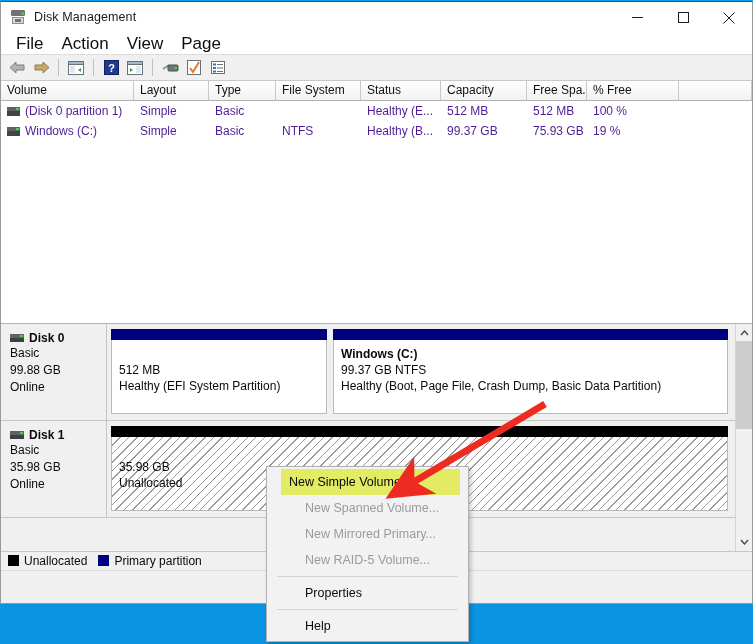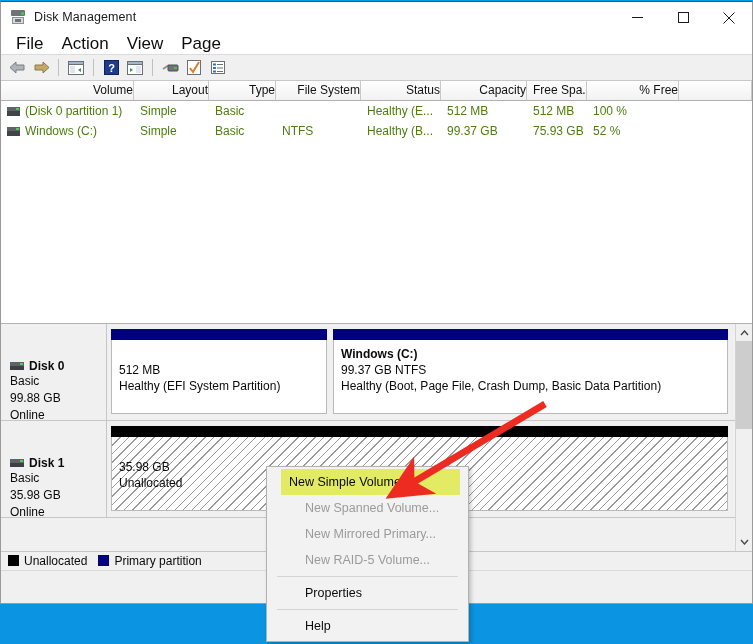--- a/index.html
+++ b/index.html
@@ -55,42 +55,42 @@
     padding-left: 5px; gap: 2px; flex: 0 0 auto;
     border-bottom: 1px solid #c8c8c8;
   }
   .tb { width: 22px; height: 22px; display: flex; align-items: center; justify-content: center; }
   .tb-sep { width: 1px; height: 17px; background: #c0c0c0; margin: 0 4px; }
   
   #vol-pane {
     background: #ffffff; flex: 0 0 auto; height: 243px;
     border-bottom: 1px solid #b4b4b4; position: relative;
   }
-  #vol-header { display: flex; height: 20px; background: #f4f4f4; text-align: right; }
+  #vol-header { display: flex; height: 20px; background: #f4f4f4; }
   .vh {
     font-size: 12px; color: #111; padding: 2px 0 0 6px;
     border-right: 1px solid #c9c9c9; border-bottom: 1px solid #b0b0b0;
     background: linear-gradient(180deg,#fefefe 0%,#f2f2f2 100%);
     overflow: hidden; white-space: nowrap;
   }
   .vrow { display: flex; height: 20px; align-items: center; }
-  .vc { font-size: 12px; color: #4d7c0f; padding-left: 6px; overflow: hidden; white-space: nowrap; }
+  .vc { font-size: 12px; color: #4c1d95; padding-left: 6px; overflow: hidden; white-space: nowrap; }
   .vol-icon { width: 13px; height: 9px; position: relative; margin: 0 5px 0 6px; flex: 0 0 auto; }
   .vol-icon .b1 { position: absolute; left: 0; top: 0; width: 13px; height: 4px; background: #5f6266; }
   .vol-icon .b2 { position: absolute; left: 0; top: 4px; width: 13px; height: 5px; background: #404347; }
   .vol-icon .led { position: absolute; left: 9px; top: 1px; width: 3px; height: 2px; background: #4ad24a; }
   
   #gfx-pane { flex: 1 1 auto; position: relative; background: #f0f0f0; display: flex; }
   #gfx-scroll { flex: 1 1 auto; position: relative; overflow: hidden; }
   .disk-row { display: flex; height: 97px; border-bottom: 1px solid #c6c6c6; }
   .disk-info {
     width: 106px; flex: 0 0 auto; background: #f0f0f0;
     border-right: 1px solid #c6c6c6; padding: 7px 0 0 9px;
   }
-  .disk-title { font-size: 12px; font-weight: bold; color: #0a0a0a; display: flex; align-items: center; margin-top: 28px; }
+  .disk-title { font-size: 12px; font-weight: bold; color: #0a0a0a; display: flex; align-items: center; }
   .disk-icon { width: 14px; height: 8px; position: relative; margin-right: 5px; flex: 0 0 auto; }
   .disk-icon .d1 { position: absolute; left: 0; top: 0; width: 14px; height: 4px; background: #5f6266; }
   .disk-icon .d2 { position: absolute; left: 0; top: 4px; width: 14px; height: 4px; background: #3c3f43; }
   .disk-icon .dled { position: absolute; left: 10px; top: 1px; width: 3px; height: 2px; background: #4ad24a; }
   .disk-meta { font-size: 12px; color: #0a0a0a; line-height: 17px; }
   .disk-bars { flex: 1 1 auto; padding: 5px 7px 6px 4px; display: flex; gap: 6px; }
   .part { position: relative; display: flex; flex-direction: column; }
   .part-cap { height: 11px; background: #000080; }
   .part-cap.unalloc { background: #000000; }
   .part-body {
@@ -280,21 +280,21 @@
             <span class="led"></span>
           </span>
         <span>Windows (C:)</span>
       </div>
       <div class="vc" style="width:75px">Simple</div>
       <div class="vc" style="width:67px">Basic</div>
       <div class="vc" style="width:85px">NTFS</div>
       <div class="vc" style="width:80px">Healthy (B...</div>
       <div class="vc" style="width:86px">99.37 GB</div>
       <div class="vc" style="width:60px">75.93 GB</div>
-      <div class="vc" style="width:92px">52 %</div>
+      <div class="vc" style="width:92px">19 %</div>
     </div>
   </div>
 
   <div id="gfx-pane">
     <div id="gfx-scroll">
 
       <div class="disk-row">
         <div class="disk-info">
           <div class="disk-title">
             <span class="disk-icon">

